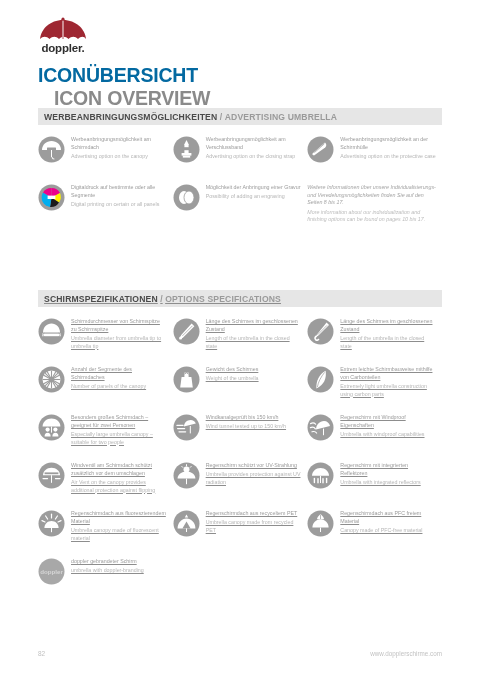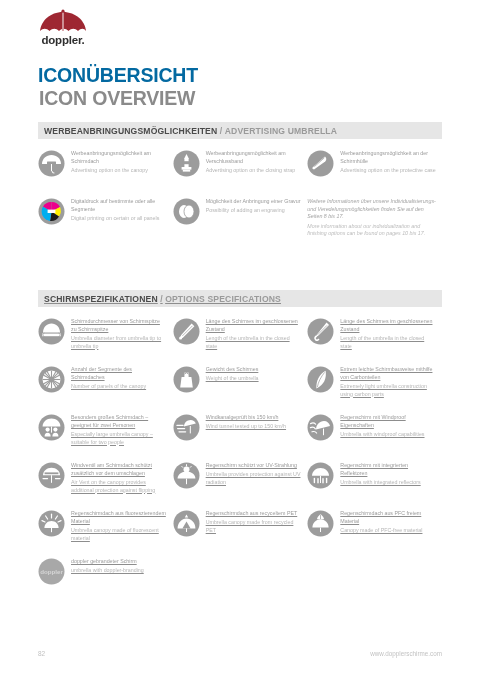--- a/index.html
+++ b/index.html
@@ -21,21 +21,21 @@
     width: 480px;
     height: 679px;
     box-sizing: border-box;
     padding: 0 38px;
   }
 
   
   .logo-block {
     position: absolute;
     left: 34px;
-    top: 8px;
+    top: 16px;
     width: 58px;
     height: 40px;
     text-align: center;
   }
   .logo-svg { display: block; }
 
   
   .titles {
     position: absolute;
     left: 38px;
@@ -48,21 +48,21 @@
     color: #0369a1;
     line-height: 1.0;
     margin: 0;
   }
   .title-en {
     font-size: 19.5px;
     font-weight: bold;
     letter-spacing: -0.2px;
     color: #8a8a8a;
     line-height: 1.05;
-    margin: 2px 0 0 1px;
+    margin: 2px 0 0 16px;
   }
 
   
   .section {
     position: absolute;
     left: 38px;
     width: 404px;
   }
   .section-bar {
     background: #e6e6e6;
@@ -170,21 +170,21 @@
       <circle cx="29" cy="3.2" r="1.6" fill="#9e2732"></circle>
       <text x="29" y="36" text-anchor="middle" font-family="'Liberation Sans', sans-serif" font-size="11.5" font-weight="bold" fill="#2f2f2f" letter-spacing="-0.2">doppler.</text>
     </svg>
   </div>
 
   <div class="titles">
     <div class="title-de">ICONÜBERSICHT</div>
     <div class="title-en">ICON OVERVIEW</div>
   </div>
 
-  <div class="section" style="top:122px;">
+  <div class="section" style="top:108px;">
     <div class="section-bar">
       <span class="bar-de">WERBEANBRINGUNGSMÖGLICHKEITEN</span>
       <span class="bar-sep">/</span>
       <span class="bar-en">ADVERTISING UMBRELLA</span>
     </div>
 
     <div class="grid">
 
       <div class="cell">
         <span class="icon">

